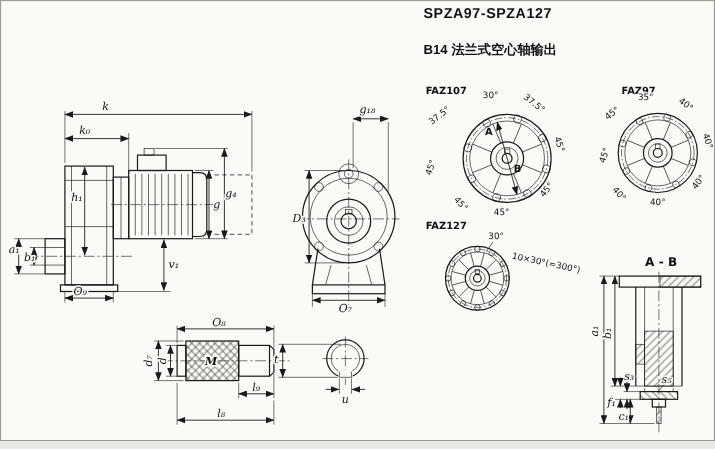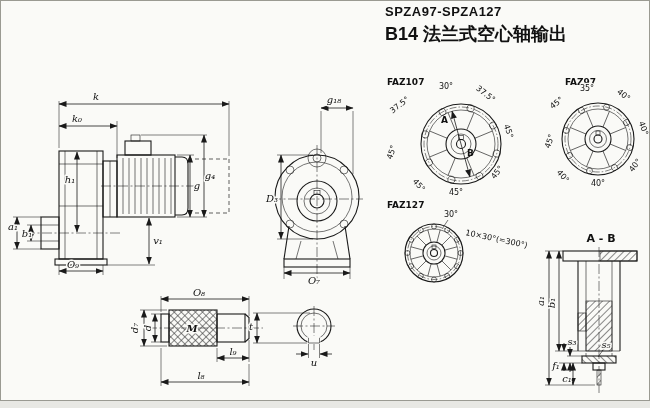--- a/index.html
+++ b/index.html
@@ -1,20 +1,20 @@
 <!DOCTYPE html>
 <html><head>
 <meta charset="utf-8">
 <style>
   html,body{margin:0;padding:0;background:#e8e8e4;}
   .canvas{position:relative;width:650px;height:401px;background:#fafaf7;border:1px solid #9a9a92;
           box-sizing:border-box;overflow:hidden;font-family:"Liberation Sans",sans-serif;}
   .titleblock{position:absolute;left:384px;top:3px;color:#111;}
   .t1{font-weight:bold;font-size:13px;letter-spacing:.5px;}
-  .t2{font-weight:bold;font-size:18px;margin-top:3px;}
+  .t2{font-weight:bold;font-size:12px;margin-top:18px;}
   svg{position:absolute;left:0;top:0;}
   
   .ln{stroke:#1a1a1a;stroke-width:1.1;fill:none;}
   .tn{stroke:#1a1a1a;stroke-width:0.6;fill:none;}
   .xt{stroke:#1a1a1a;stroke-width:0.55;fill:none;}
   .dm{stroke:#1a1a1a;stroke-width:0.8;fill:none;marker-start:url(#arw);marker-end:url(#arw);}
   .de{stroke:#1a1a1a;stroke-width:0.8;fill:none;marker-end:url(#arw);}
   .cl{stroke:#1a1a1a;stroke-width:0.55;fill:none;stroke-dasharray:10 2.5 2 2.5;}
   .bc{stroke:#1a1a1a;stroke-width:0.55;fill:none;stroke-dasharray:7 2 1.5 2;}
   .dsh{stroke:#1a1a1a;stroke-width:0.7;fill:none;stroke-dasharray:4 3;}

